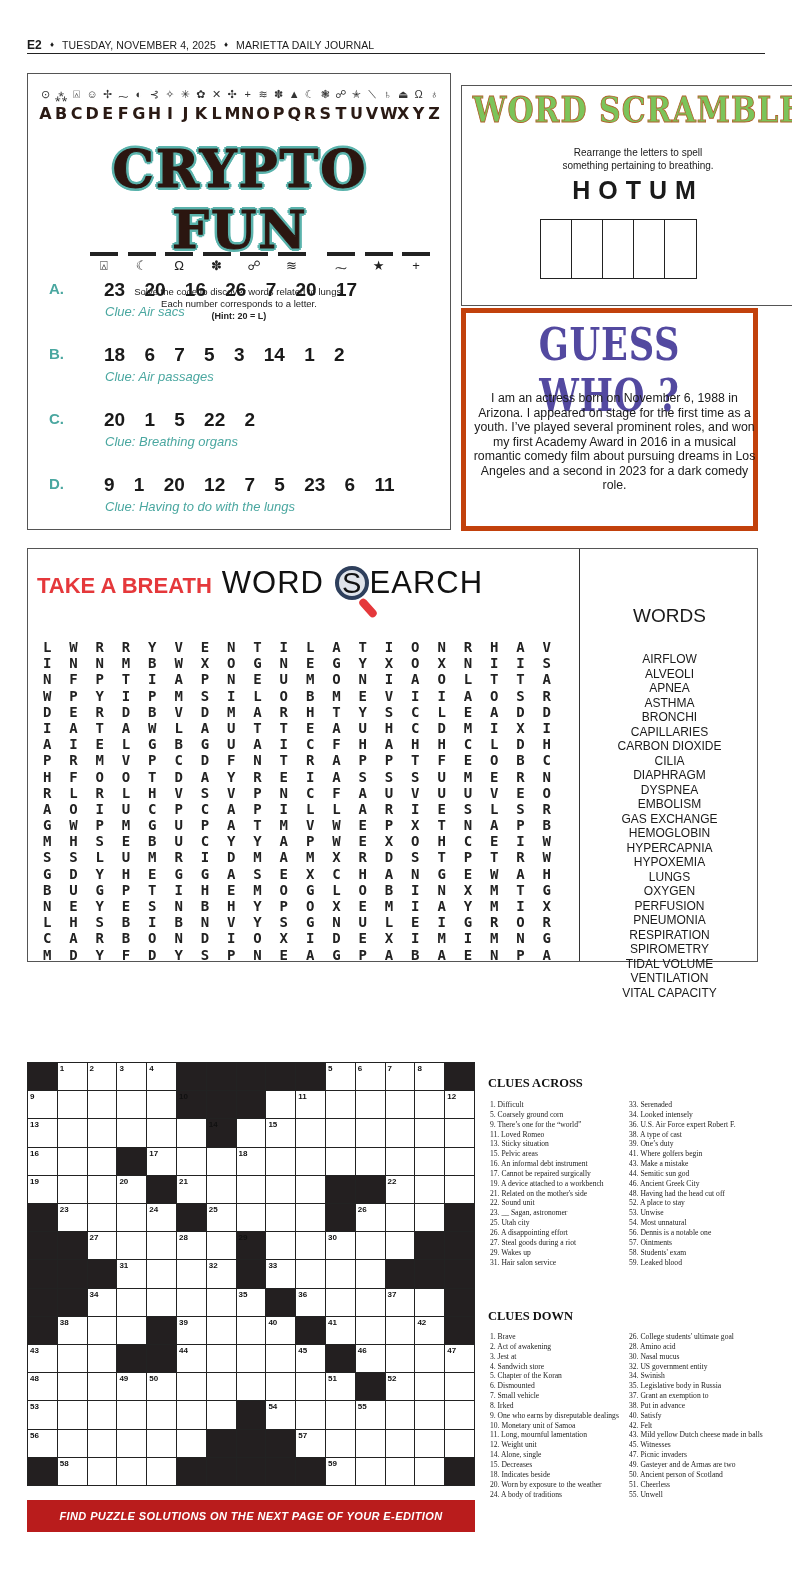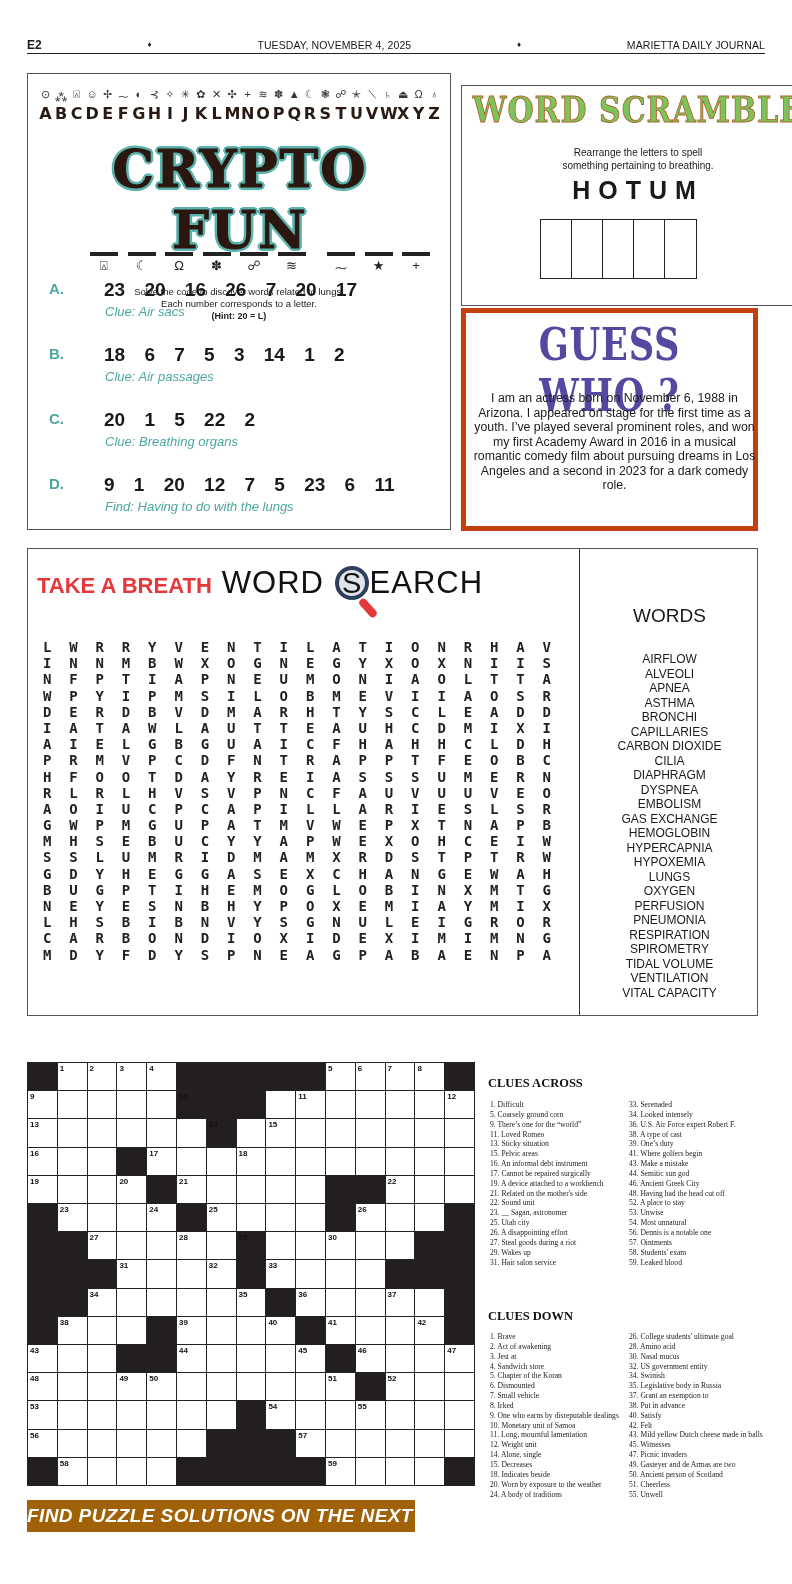--- a/index.html
+++ b/index.html
@@ -1,17 +1,17 @@
 <!DOCTYPE html>
 <html><head>
 <meta charset="utf-8">
 <style>
   * { box-sizing: border-box; margin: 0; padding: 0; }
   body { width: 792px; height: 1584px; background: #fff; position: relative; font-family: "Liberation Sans", sans-serif; color: #1a1a1a; overflow: hidden; }
-  .abs { position: absolute; justify-content: space-between; }
+  .abs { position: absolute; }
 
   
   #hdr { left: 27px; top: 36px; width: 738px; height: 18px; border-bottom: 1px solid #222; font-size: 10.5px; display: flex; align-items: center; gap: 8px; letter-spacing: 0.1px; }
   #hdr .pg { font-weight: bold; font-size: 12px; }
   #hdr .dia { font-size: 8px; }
 
   
   #crypto { left: 27px; top: 73px; width: 424px; height: 457px; border: 1px solid #555; }
   .sym-row { position: absolute; left: 10px; width: 404px; display: flex; justify-content: space-between; }
   .sym-row span { width: 15px; text-align: center; }
@@ -38,21 +38,21 @@
   #scr-boxes { position: absolute; left: 78px; top: 133px; display: flex; border: 1.2px solid #222; }
   #scr-boxes div { width: 31px; height: 58px; border-right: 1.2px solid #222; }
   #scr-boxes div:last-child { border-right: none; }
 
   
   #guess { left: 461px; top: 308px; width: 297px; height: 223px; border: 5px solid #c2410c; }
   #gw-title { position: absolute; left: 0; top: 6px; width: 100%; text-align: center; font-family: "DejaVu Serif", serif; font-weight: bold; font-size: 44px; color: #5349a0; transform: scaleX(0.8); letter-spacing: 1px; }
   #gw-text { position: absolute; left: 6px; top: 78px; width: 285px; text-align: center; font-size: 12.3px; line-height: 14.5px; color: #1a1a1a; }
 
   
-  #ws { left: 27px; top: 548px; width: 731px; height: 468px; border: 1px solid #555; }
+  #ws { left: 27px; top: 548px; width: 731px; height: 414px; border: 1px solid #555; }
   #ws-divider { position: absolute; left: 551px; top: 0; width: 1px; height: 100%; background: #333; }
   #ws-title { position: absolute; left: 9px; top: 16px; display: flex; align-items: baseline; white-space: nowrap; }
   #ws-title .t1 { font-size: 22px; font-weight: bold; color: #e5383b; margin-right: 10px; }
   #ws-title .t2 { font-size: 31px; color: #111; letter-spacing: 1px; }
   #ws-mag { display: inline-block; position: relative; width: 34px; height: 34px; border: 4px solid #2e3f5c; border-radius: 50%; background: #dfe3ea; text-align: center; line-height: 26px; font-size: 29px; color: #111; margin: 0 1px; vertical-align: -6px; }
   #ws-mag .handle { position: absolute; left: 25px; top: 27px; width: 8px; height: 22px; background: #e5383b; border-radius: 4px; transform: rotate(-42deg); }
   #ws-grid { position: absolute; left: 6px; top: 90px; display: grid; grid-template-columns: repeat(20, 26.3px); grid-auto-rows: 16.2px; font-family: "DejaVu Sans Mono", monospace; font-weight: bold; font-size: 14px; color: #222; }
   #ws-grid span { text-align: center; }
   #ws-foot { position: absolute; left: 8px; top: 459px; font-size: 14px; font-weight: bold; color: #e5383b; white-space: nowrap; }
   #ws-words-title { position: absolute; left: 552px; top: 56px; width: 179px; text-align: center; font-size: 19px; font-weight: normal; color: #1a1a1a; }
@@ -68,21 +68,21 @@
   .clues h3 { font-size: 12.5px; font-weight: bold; color: #111; }
   .clue-col { position: absolute; font-size: 7.6px; line-height: 9.85px; }
   .clue-col div { padding-left: 11px; text-indent: -9px; }
   #ca-title { left: 488px; top: 1076px; }
   #cd-title { left: 488px; top: 1309px; }
   #ca-left { left: 488px; top: 1100px; width: 135px; }
   #ca-right { left: 627px; top: 1100px; width: 140px; }
   #cd-left { left: 488px; top: 1332px; width: 135px; }
   #cd-right { left: 627px; top: 1332px; width: 140px; }
 
-  #footer-bar { left: 27px; top: 1500px; width: 388px; height: 32px; background: #a16207; color: #fff; text-align: center; line-height: 32px; font-size: 19px; font-weight: bold; font-style: italic; letter-spacing: 0.4px; white-space: nowrap; }
+  #footer-bar { left: 27px; top: 1500px; width: 448px; height: 32px; background: #b91c1c; color: #fff; text-align: center; line-height: 32px; font-size: 11px; font-weight: bold; font-style: italic; letter-spacing: 0.4px; white-space: nowrap; }
 </style>
 </head>
 <body>
 
 <div id="hdr" class="abs">
   <span class="pg">E2</span>
   <span class="dia">♦</span>
   <span>TUESDAY, NOVEMBER 4, 2025</span>
   <span class="dia">♦</span>
   <span>MARIETTA DAILY JOURNAL</span>
@@ -200,21 +200,21 @@
     <span class="clue">Clue: Air passages</span>
   </div>
   <div class="cq" style="top:336px">
     <span class="lt">C.</span>
     <span class="nums">20 1 5 22 2</span>
     <span class="clue">Clue: Breathing organs</span>
   </div>
   <div class="cq" style="top:401px">
     <span class="lt">D.</span>
     <span class="nums">9 1 20 12 7 5 23 6 11</span>
-    <span class="clue">Find: Having to do with the lungs</span>
+    <span class="clue">Clue: Having to do with the lungs</span>
   </div>
 </div>
 
 <div id="scramble" class="abs">
   <div id="scr-title">WORD SCRAMBLE</div>
   <div id="scr-inst">
     <div>Rearrange the letters to spell</div>
     <div>something pertaining to breathing.</div>
   </div>
   <div id="scr-word">HOTUM</div>

